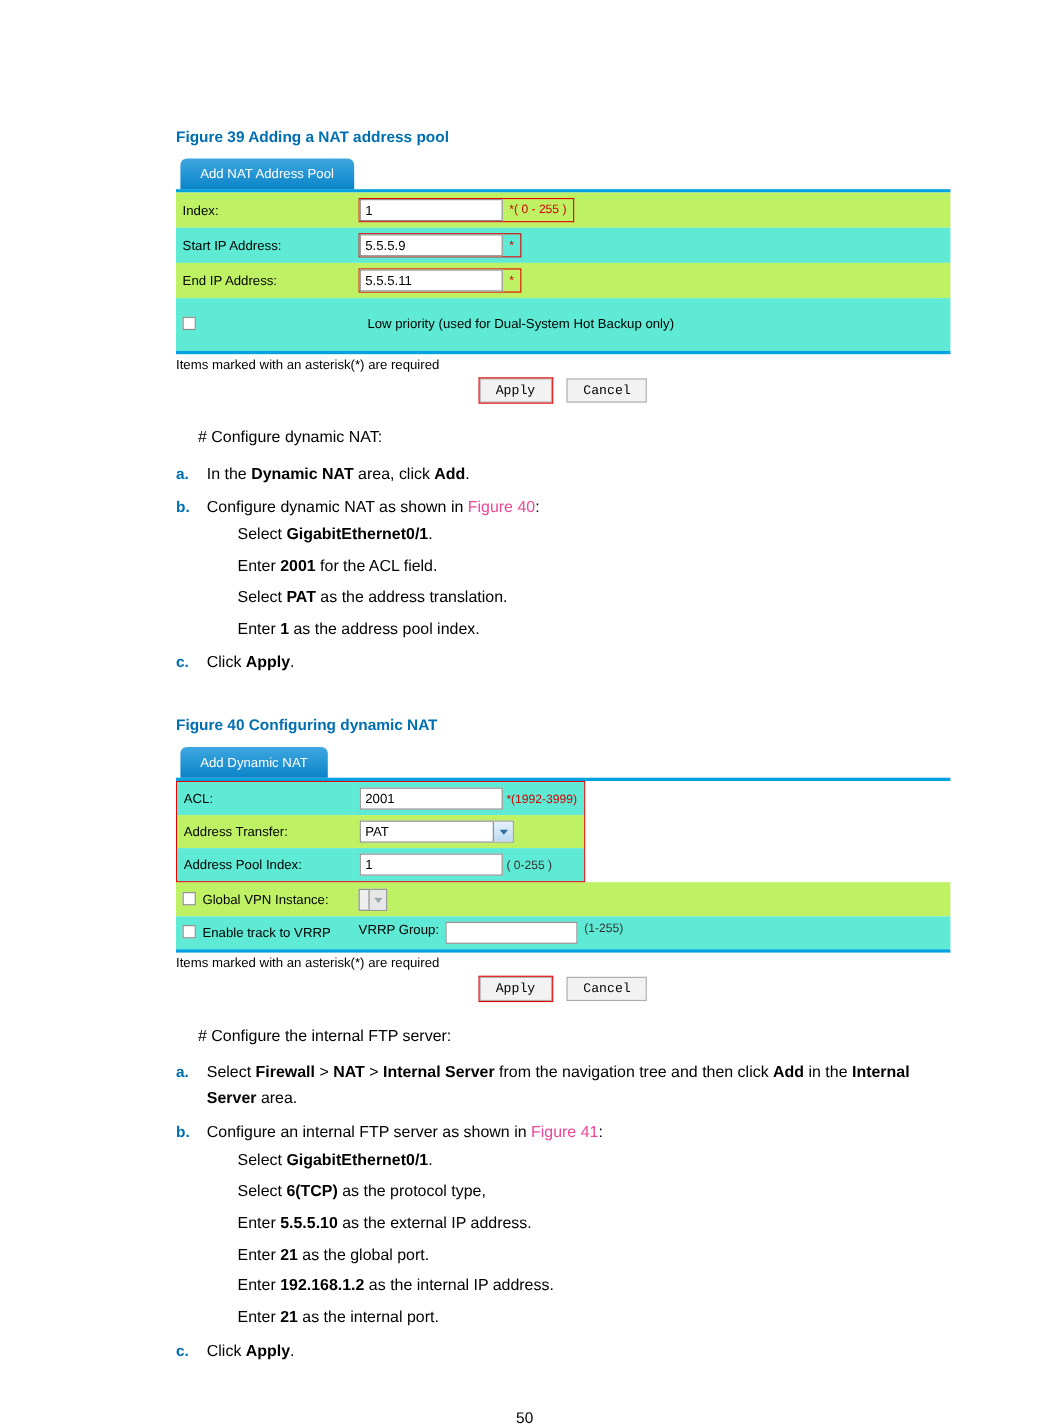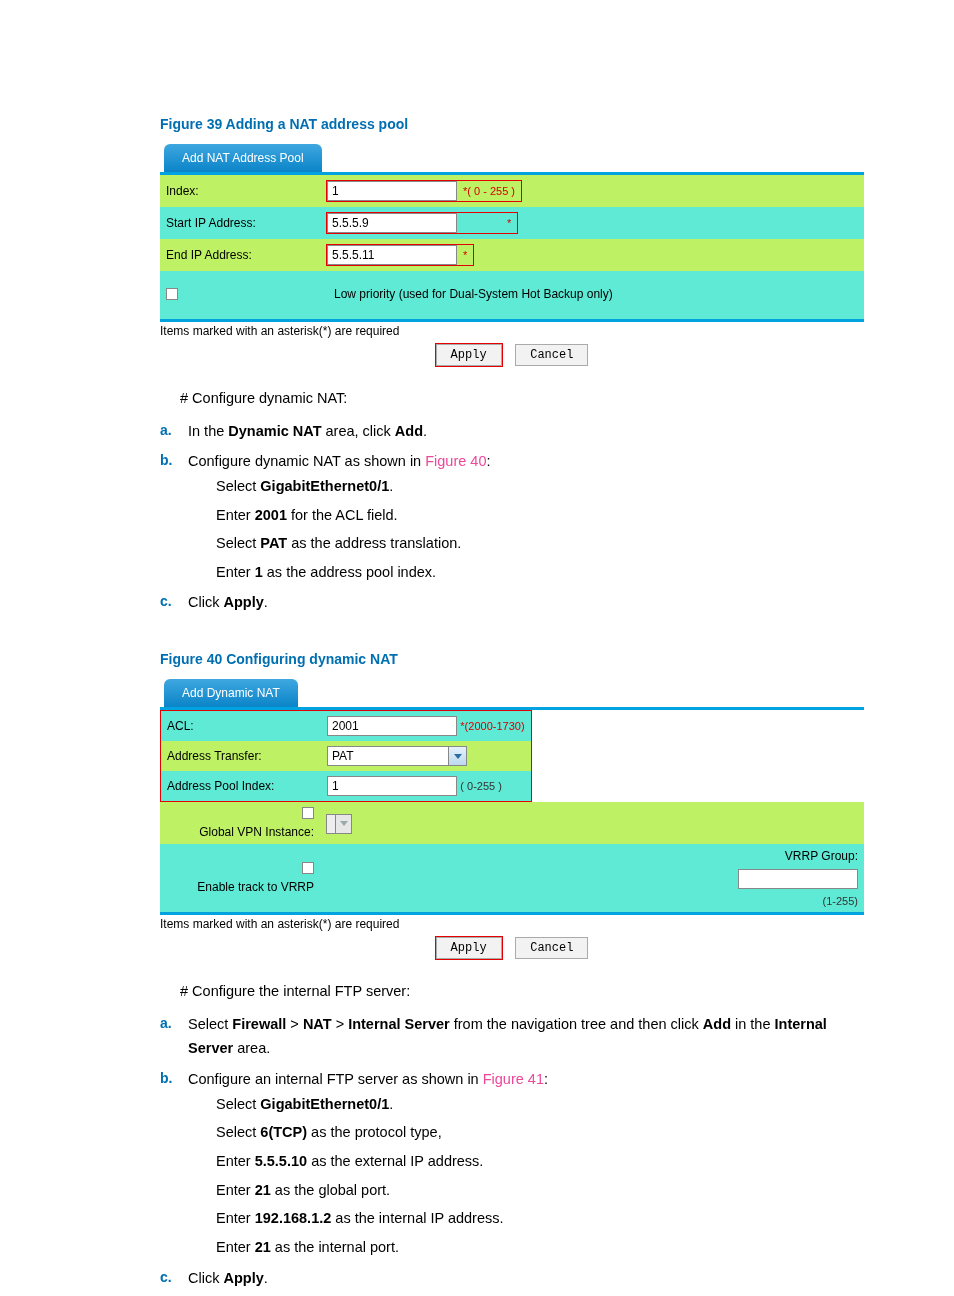--- a/index.html
+++ b/index.html
@@ -96,21 +96,21 @@
     height: 20px;
   }
   .select-wrap .sel-text { font-size: 12px; padding: 0 4px; flex: 1; }
   .select-wrap .sel-btn {
     width: 18px; height: 18px;
     background: linear-gradient(to bottom,#e6f2fb,#bcd9ef);
     border-left: 1px solid #888;
     display: flex; align-items: center; justify-content: center;
   }
   .select-wrap .sel-btn svg { width: 8px; height: 5px; }
-  .row-inline { display: flex; align-items: flex-end; gap: 6px; flex-direction: column; }
+  .row-inline { display: flex; align-items: flex-start; gap: 6px; }
   .checkbox-row td { padding: 16px 6px; }
 </style>
 </head>
 <body>
 
 <div class="content">
 
   <div class="figure-title">Figure 39 Adding a NAT address pool</div>
 
   <div class="figure-box">
@@ -123,21 +123,21 @@
         <td>
           <span style="display:inline-flex;align-items:center;" class="red-box">
             <input class="input input-md" value="1" style="">
             <span class="red-hint" style="padding:0 6px;">*( 0 - 255 )</span>
           </span>
         </td>
       </tr>
       <tr class="even">
         <td class="label-cell">Start IP Address:</td>
         <td>
-          <span style="display:inline-flex;align-items:center;gap:44px;" class="red-box">
+          <span style="display:inline-flex;align-items:center;" class="red-box">
             <input class="input input-md" value="5.5.5.9" style="">
             <span class="red-star" style="padding:0 6px;">*</span>
           </span>
         </td>
       </tr>
       <tr class="odd">
         <td class="label-cell">End IP Address:</td>
         <td>
           <span style="display:inline-flex;align-items:center;" class="red-box">
             <input class="input input-md" value="5.5.5.11" style="">
@@ -190,21 +190,21 @@
     <div class="tab">Add Dynamic NAT</div>
     <div class="blue-bar"></div>
 
     <div class="red-box" style="display:inline-block;vertical-align:top;">
     <table class="form-table" style="width:auto;">
       <tbody>
       <tr class="even">
         <td class="label-cell">ACL:</td>
         <td>
           <input class="input input-md" value="2001" style="">
-          <span class="red-hint">*(2000-1730)</span>
+          <span class="red-hint">*(1992-3999)</span>
         </td>
       </tr>
       <tr class="odd">
         <td class="label-cell">Address Transfer:</td>
         <td>
           <span class="select-wrap" style="width:140px;">
             <span class="sel-text">PAT</span>
             <span class="sel-btn">
                     <svg viewBox="0 0 10 6">
                       <path d="M0 0 L10 0 L5 6 Z" fill="#2b6ca3"></path>

